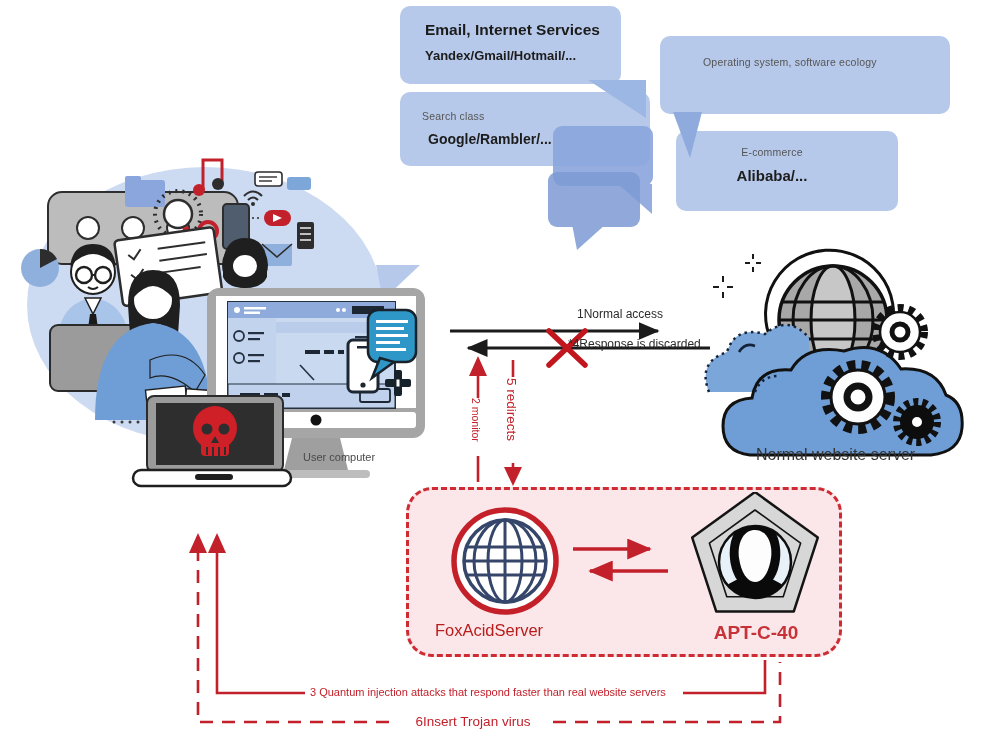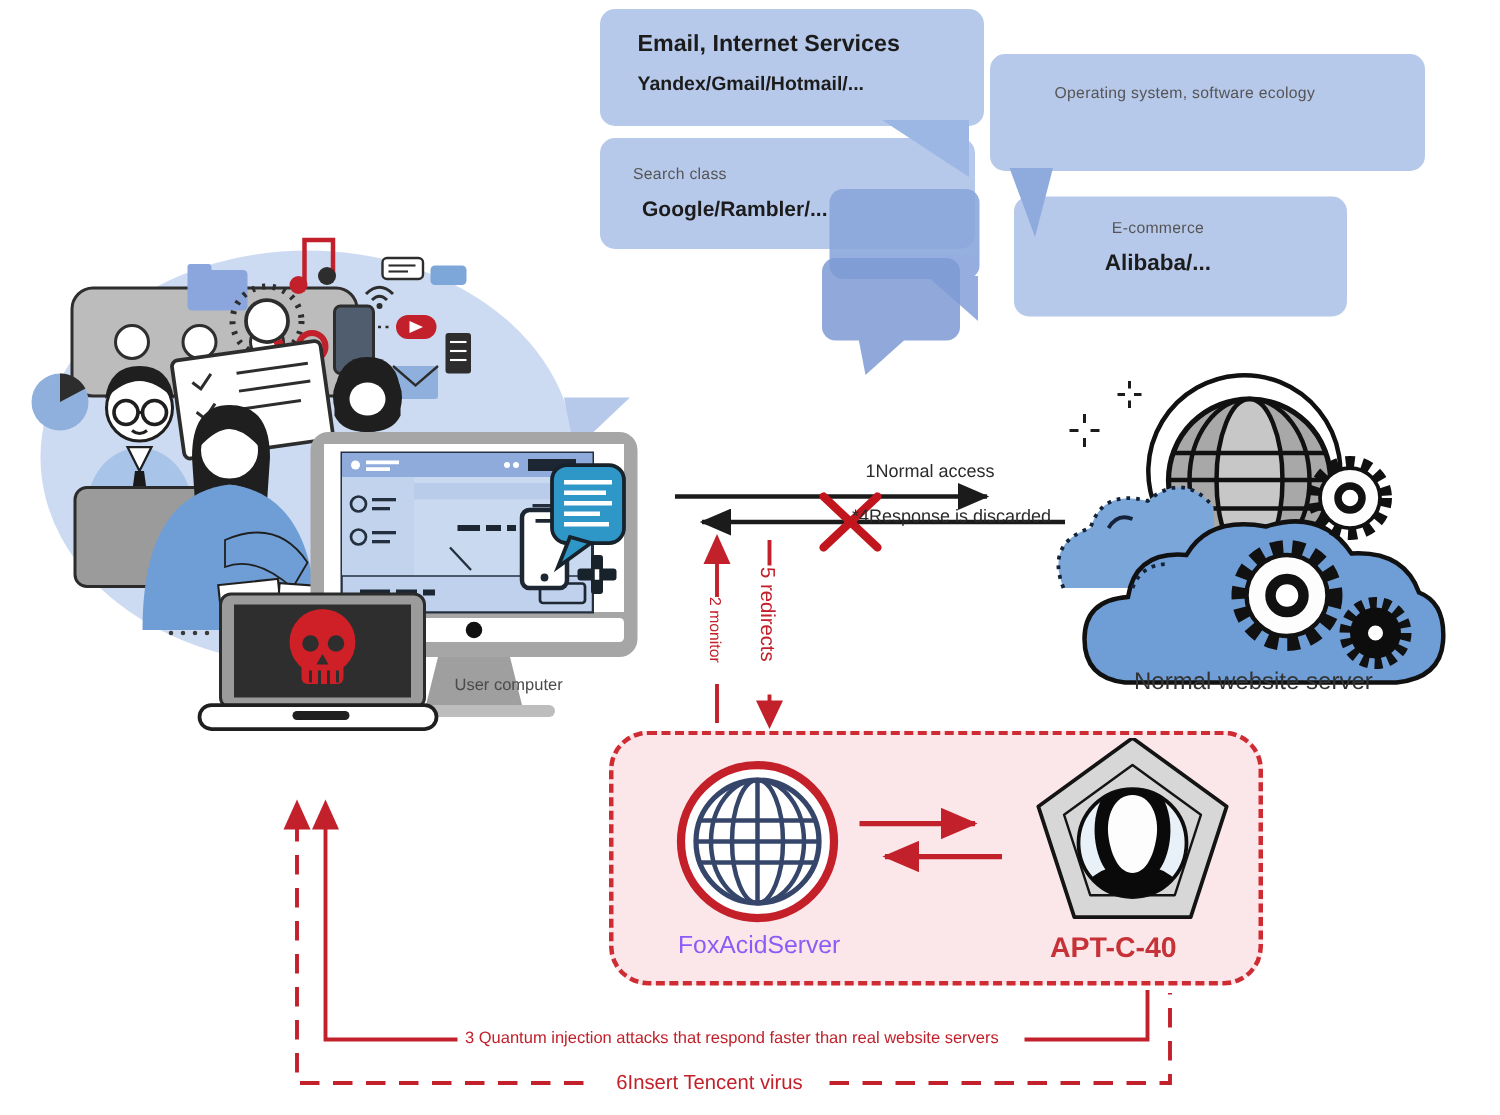--- a/index.html
+++ b/index.html
@@ -141,21 +141,21 @@
       <path d="M95 290 Q95 200 153 193 Q211 200 211 290 Z" fill="#6f9ed6"></path>
       <path d="M150 230 Q185 215 205 245 L195 262 Q170 240 150 248 Z" fill="#6f9ed6" stroke="#1f1f1f" stroke-width="1.2"></path>
     </g>
 
     <g>
       <rect x="146" y="258" width="40" height="12" fill="#fff" stroke="#1f1f1f" stroke-width="1.4" transform="rotate(-6 166 264)"></rect>
       <rect x="186" y="260" width="36" height="11" fill="#fff" stroke="#1f1f1f" stroke-width="1.4" transform="rotate(4 204 265)"></rect>
     </g>
   </svg>
 
-  <div class="bubble" style="left:400px;top:6px;width:256px;height:78px;padding:15px 0 0 25px">
+  <div class="bubble" style="left:400px;top:6px;width:221px;height:78px;padding:15px 0 0 25px">
     <div style="font-size:15.5px;font-weight:bold;color:#1b1b1b">Email, Internet Services</div>
     <div class="items" style="font-size:13px">Yandex/Gmail/Hotmail/...</div>
   </div>
 
   <div class="bubble" style="left:660px;top:36px;width:290px;height:78px;padding:20px 0 0 43px">
     <div class="small-title">Operating system, software ecology</div>
   </div>
 
   <div class="bubble" style="left:400px;top:92px;width:250px;height:74px;padding:18px 0 0 22px">
     <div class="small-title">Search class</div>
@@ -323,38 +323,38 @@
   <svg class="abs" style="left:450px;top:506px" width="110" height="110" viewBox="0 0 110 110">
     <circle cx="55" cy="55" r="51" fill="#fff" stroke="#c4202a" stroke-width="5.5"></circle>
     <circle cx="55" cy="55" r="41" fill="#fff" stroke="#36466b" stroke-width="3.5"></circle>
     <ellipse cx="55" cy="55" rx="17" ry="41" fill="none" stroke="#36466b" stroke-width="3"></ellipse>
     <ellipse cx="55" cy="55" rx="31" ry="41" fill="none" stroke="#36466b" stroke-width="3"></ellipse>
     <line x1="55" y1="14" x2="55" y2="96" stroke="#36466b" stroke-width="3"></line>
     <line x1="16" y1="41" x2="94" y2="41" stroke="#36466b" stroke-width="3"></line>
     <line x1="14" y1="55" x2="96" y2="55" stroke="#36466b" stroke-width="3"></line>
     <line x1="16" y1="69" x2="94" y2="69" stroke="#36466b" stroke-width="3"></line>
   </svg>
-  <div class="lbl" style="left:452px;top:621px;width:130px;text-align:left;font-size:16.5px;color:#8b5cf6">FoxAcidServer</div>
+  <div class="lbl" style="left:424px;top:621px;width:130px;text-align:center;font-size:16.5px;color:#b91c1c">FoxAcidServer</div>
 
   <svg class="abs" style="left:687px;top:492px" width="136" height="136" viewBox="0 0 136 136">
     <defs>
         <clipPath id="pcirc">
           <circle cx="68" cy="70" r="36"></circle>
         </clipPath>
       </defs>
     <polygon points="68,0 130.8,45.6 106.8,119.4 29.2,119.4 5.2,45.6" fill="#d7d7d7" stroke="#141414" stroke-width="2.5" stroke-linejoin="round"></polygon>
     <polygon points="68,18 113.6,51.2 96.2,104.8 39.8,104.8 22.4,51.2" fill="none" stroke="#141414" stroke-width="1.6" stroke-linejoin="round"></polygon>
     <circle cx="68" cy="70" r="36" fill="#e9f1f8" stroke="#0d0d0d" stroke-width="2.5"></circle>
     <g clip-path="url(#pcirc)">
       <ellipse cx="68" cy="110" rx="36" ry="26" fill="#0a0a0a"></ellipse>
       <path d="M68 28 C 49 28 41 48 43 67 C 45 86 55 98 68 98 C 81 98 91 86 93 67 C 95 48 87 28 68 28 Z" fill="#0a0a0a"></path>
       <path d="M68 38 C 56 38 50 52 52 66 C 54 80 60 90 68 90 C 76 90 82 80 84 66 C 86 52 80 38 68 38 Z" fill="#fdfdfd"></path>
     </g>
   </svg>
-  <div class="lbl" style="left:700px;top:622px;width:112px;font-size:19px;font-weight:bold;color:#c63238">APT-C-40</div>
+  <div class="lbl" style="left:700px;top:622px;width:112px;text-align:center;font-size:19px;font-weight:bold;color:#c63238">APT-C-40</div>
 
   <svg class="abs" style="left:0;top:0" width="1000" height="743" viewBox="0 0 1000 743">
     <defs>
       <marker id="ab2" markerWidth="8" markerHeight="6" refX="6.5" refY="3" orient="auto" markerUnits="strokeWidth">
         <path d="M0,0 L7,3 L0,6 Z" fill="#1b1b1b"></path>
       </marker>
       <marker id="ar" markerWidth="8" markerHeight="6" refX="6.5" refY="3" orient="auto" markerUnits="strokeWidth">
         <path d="M0,0 L7,3 L0,6 Z" fill="#c2202a"></path>
       </marker>
     </defs>
@@ -392,15 +392,15 @@
       <path d="M553 722 H780 V662"></path>
     </g>
     <polygon points="198,533 189,553 207,553" fill="#c2202a"></polygon>
   </svg>
 
   <div class="lbl" style="left:577px;top:307px;font-size:12px;color:#2b2b2b">1Normal access</div>
   <div class="lbl" style="left:568px;top:337px;font-size:12px;color:#2b2b2b">*4Response is discarded</div>
   <div class="vtext" style="left:470px;top:398px;height:60px;font-size:10.5px">2 monitor</div>
   <div class="vtext" style="left:504px;top:378px;height:88px;font-size:13.5px">5 redirects</div>
   <div class="lbl red-text" style="left:310px;top:686px;width:370px;text-align:left;font-size:11px">3 Quantum injection attacks that respond faster than real website servers</div>
-  <div class="lbl red-text" style="left:393px;top:714px;width:160px;text-align:center;font-size:13.5px">6Insert Tencent virus</div>
+  <div class="lbl red-text" style="left:393px;top:714px;width:160px;text-align:center;font-size:13.5px">6Insert Trojan virus</div>
 
 </div>
 
 </body></html>

